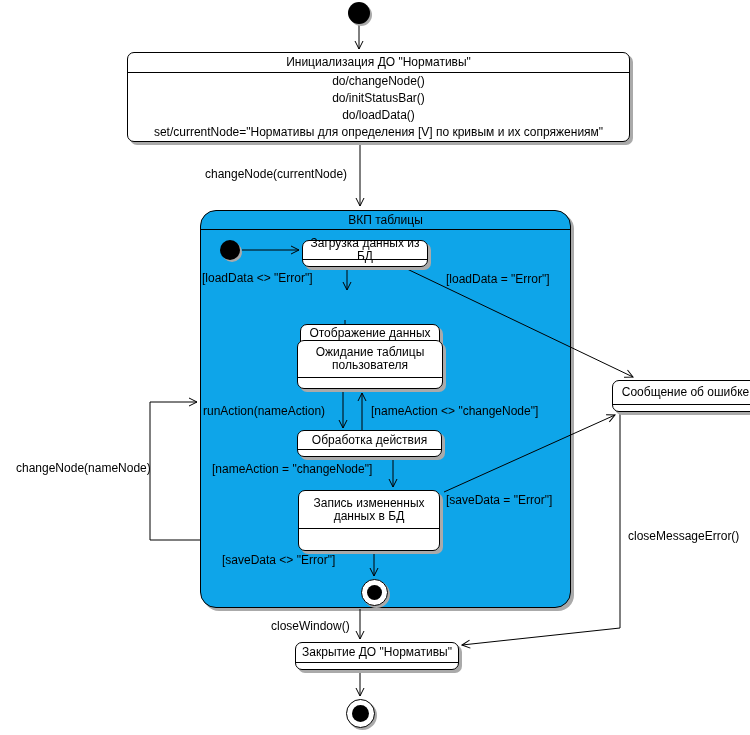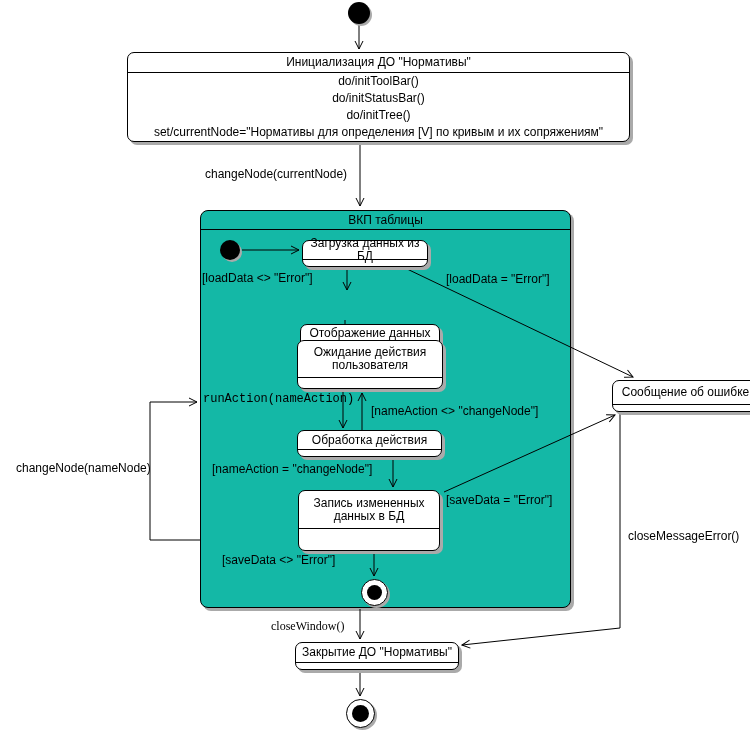--- a/index.html
+++ b/index.html
@@ -15,22 +15,22 @@
     border:1px solid #000;border-radius:7px;box-shadow:3px 3px 0 #aaaaaa;
     display:flex;flex-direction:column;z-index:3;
   }
   .state .title{
     flex:0 0 auto;display:flex;align-items:center;justify-content:center;
     text-align:center;border-bottom:1px solid #000;padding:0 2px;line-height:13px;
   }
   .state .body{flex:1 1 auto;display:flex;flex-direction:column;
     align-items:center;justify-content:center;}
   .composite{
-    position:absolute;box-sizing:border-box;background:#14b8a6;
-    border:1px solid #000;border-radius:8px;box-shadow:3px 3px 0 #aaaaaa;z-index:1;
+    position:absolute;box-sizing:border-box;background:#0ea5e9;
+    border:1px solid #000;border-radius:16px;box-shadow:3px 3px 0 #aaaaaa;z-index:1;
   }
   .composite .title{
     height:18px;display:flex;align-items:center;justify-content:center;
     border-bottom:1px solid #000;
   }
   .initial{
     position:absolute;background:#000;border-radius:50%;
     box-shadow:2px 2px 0 #aaaaaa;z-index:3;
   }
   .final{
@@ -80,39 +80,39 @@
   <div class="final" style="left:361px;top:579px;width:27px;height:27px;">
     <div class="dot" style="width:15px;height:15px;"></div>
   </div>
   <div class="final" style="left:346px;top:699px;width:29px;height:29px;">
     <div class="dot" style="width:17px;height:17px;"></div>
   </div>
 
   <div class="state" style="left:127px;top:52px;width:503px;height:90px;">
     <div class="title" style="height:19px;">Инициализация ДО "Нормативы"</div>
     <div class="body">
-      <div class="init-line">do/initToolBar()</div>
+      <div class="init-line">do/changeNode()</div>
       <div class="init-line">do/initStatusBar()</div>
-      <div class="init-line">do/initTree()</div>
+      <div class="init-line">do/loadData()</div>
       <div class="init-line">set/currentNode="Нормативы для определения [V] по кривым и их сопряжениям"</div>
     </div>
   </div>
 
   <div class="state" style="left:302px;top:240px;width:126px;height:27px;">
     <div class="title" style="height:18px;">Загрузка данных из БД</div>
     <div class="body"></div>
   </div>
 
   <div class="state" style="left:300px;top:293px;width:140px;height:42px;margin-top:31px;">
     <div class="title" style="height:17px;">Отображение данных</div>
     <div class="body"></div>
   </div>
 
   <div class="state" style="left:297px;top:340px;width:146px;height:49px;">
-    <div class="title" style="height:36px;">Ожидание действия пользователя</div>
+    <div class="title" style="height:36px;">Ожидание таблицы пользователя</div>
     <div class="body"></div>
   </div>
 
   <div class="state" style="left:298px;top:490px;width:142px;height:61px;">
     <div class="title" style="height:37px;">Запись измененных данных в БД</div>
     <div class="body"></div>
   </div>
 
   <div class="state" style="left:297px;top:430px;width:145px;height:27px;">
     <div class="title" style="height:18px;">Обработка действия</div>
@@ -125,22 +125,22 @@
   </div>
 
   <div class="state" style="left:295px;top:642px;width:164px;height:28px;">
     <div class="title" style="height:19px;">Закрытие ДО "Нормативы"</div>
     <div class="body"></div>
   </div>
 
   <div class="edge-label" style="left:205px;top:167px;">changeNode(currentNode)</div>
   <div class="edge-label" style="left:202px;top:271px;">[loadData &lt;&gt; "Error"]</div>
   <div class="edge-label" style="left:446px;top:272px;">[loadData = "Error"]</div>
-  <div class="edge-label" style="left:203px;top:392px;font-family:Liberation Mono, monospace;">runAction(nameAction)</div>
+  <div class="edge-label" style="left:203px;top:404px;">runAction(nameAction)</div>
   <div class="edge-label" style="left:371px;top:404px;">[nameAction &lt;&gt; "changeNode"]</div>
   <div class="edge-label" style="left:212px;top:462px;">[nameAction = "changeNode"]</div>
   <div class="edge-label" style="left:446px;top:493px;">[saveData = "Error"]</div>
   <div class="edge-label" style="left:222px;top:553px;">[saveData &lt;&gt; "Error"]</div>
   <div class="edge-label" style="left:16px;top:461px;">changeNode(nameNode)</div>
-  <div class="edge-label" style="left:271px;top:619px;font-family:Liberation Serif, serif;">closeWindow()</div>
+  <div class="edge-label" style="left:271px;top:619px;">closeWindow()</div>
   <div class="edge-label" style="left:628px;top:529px;">closeMessageError()</div>
 
 </div>
 
 </body></html>

